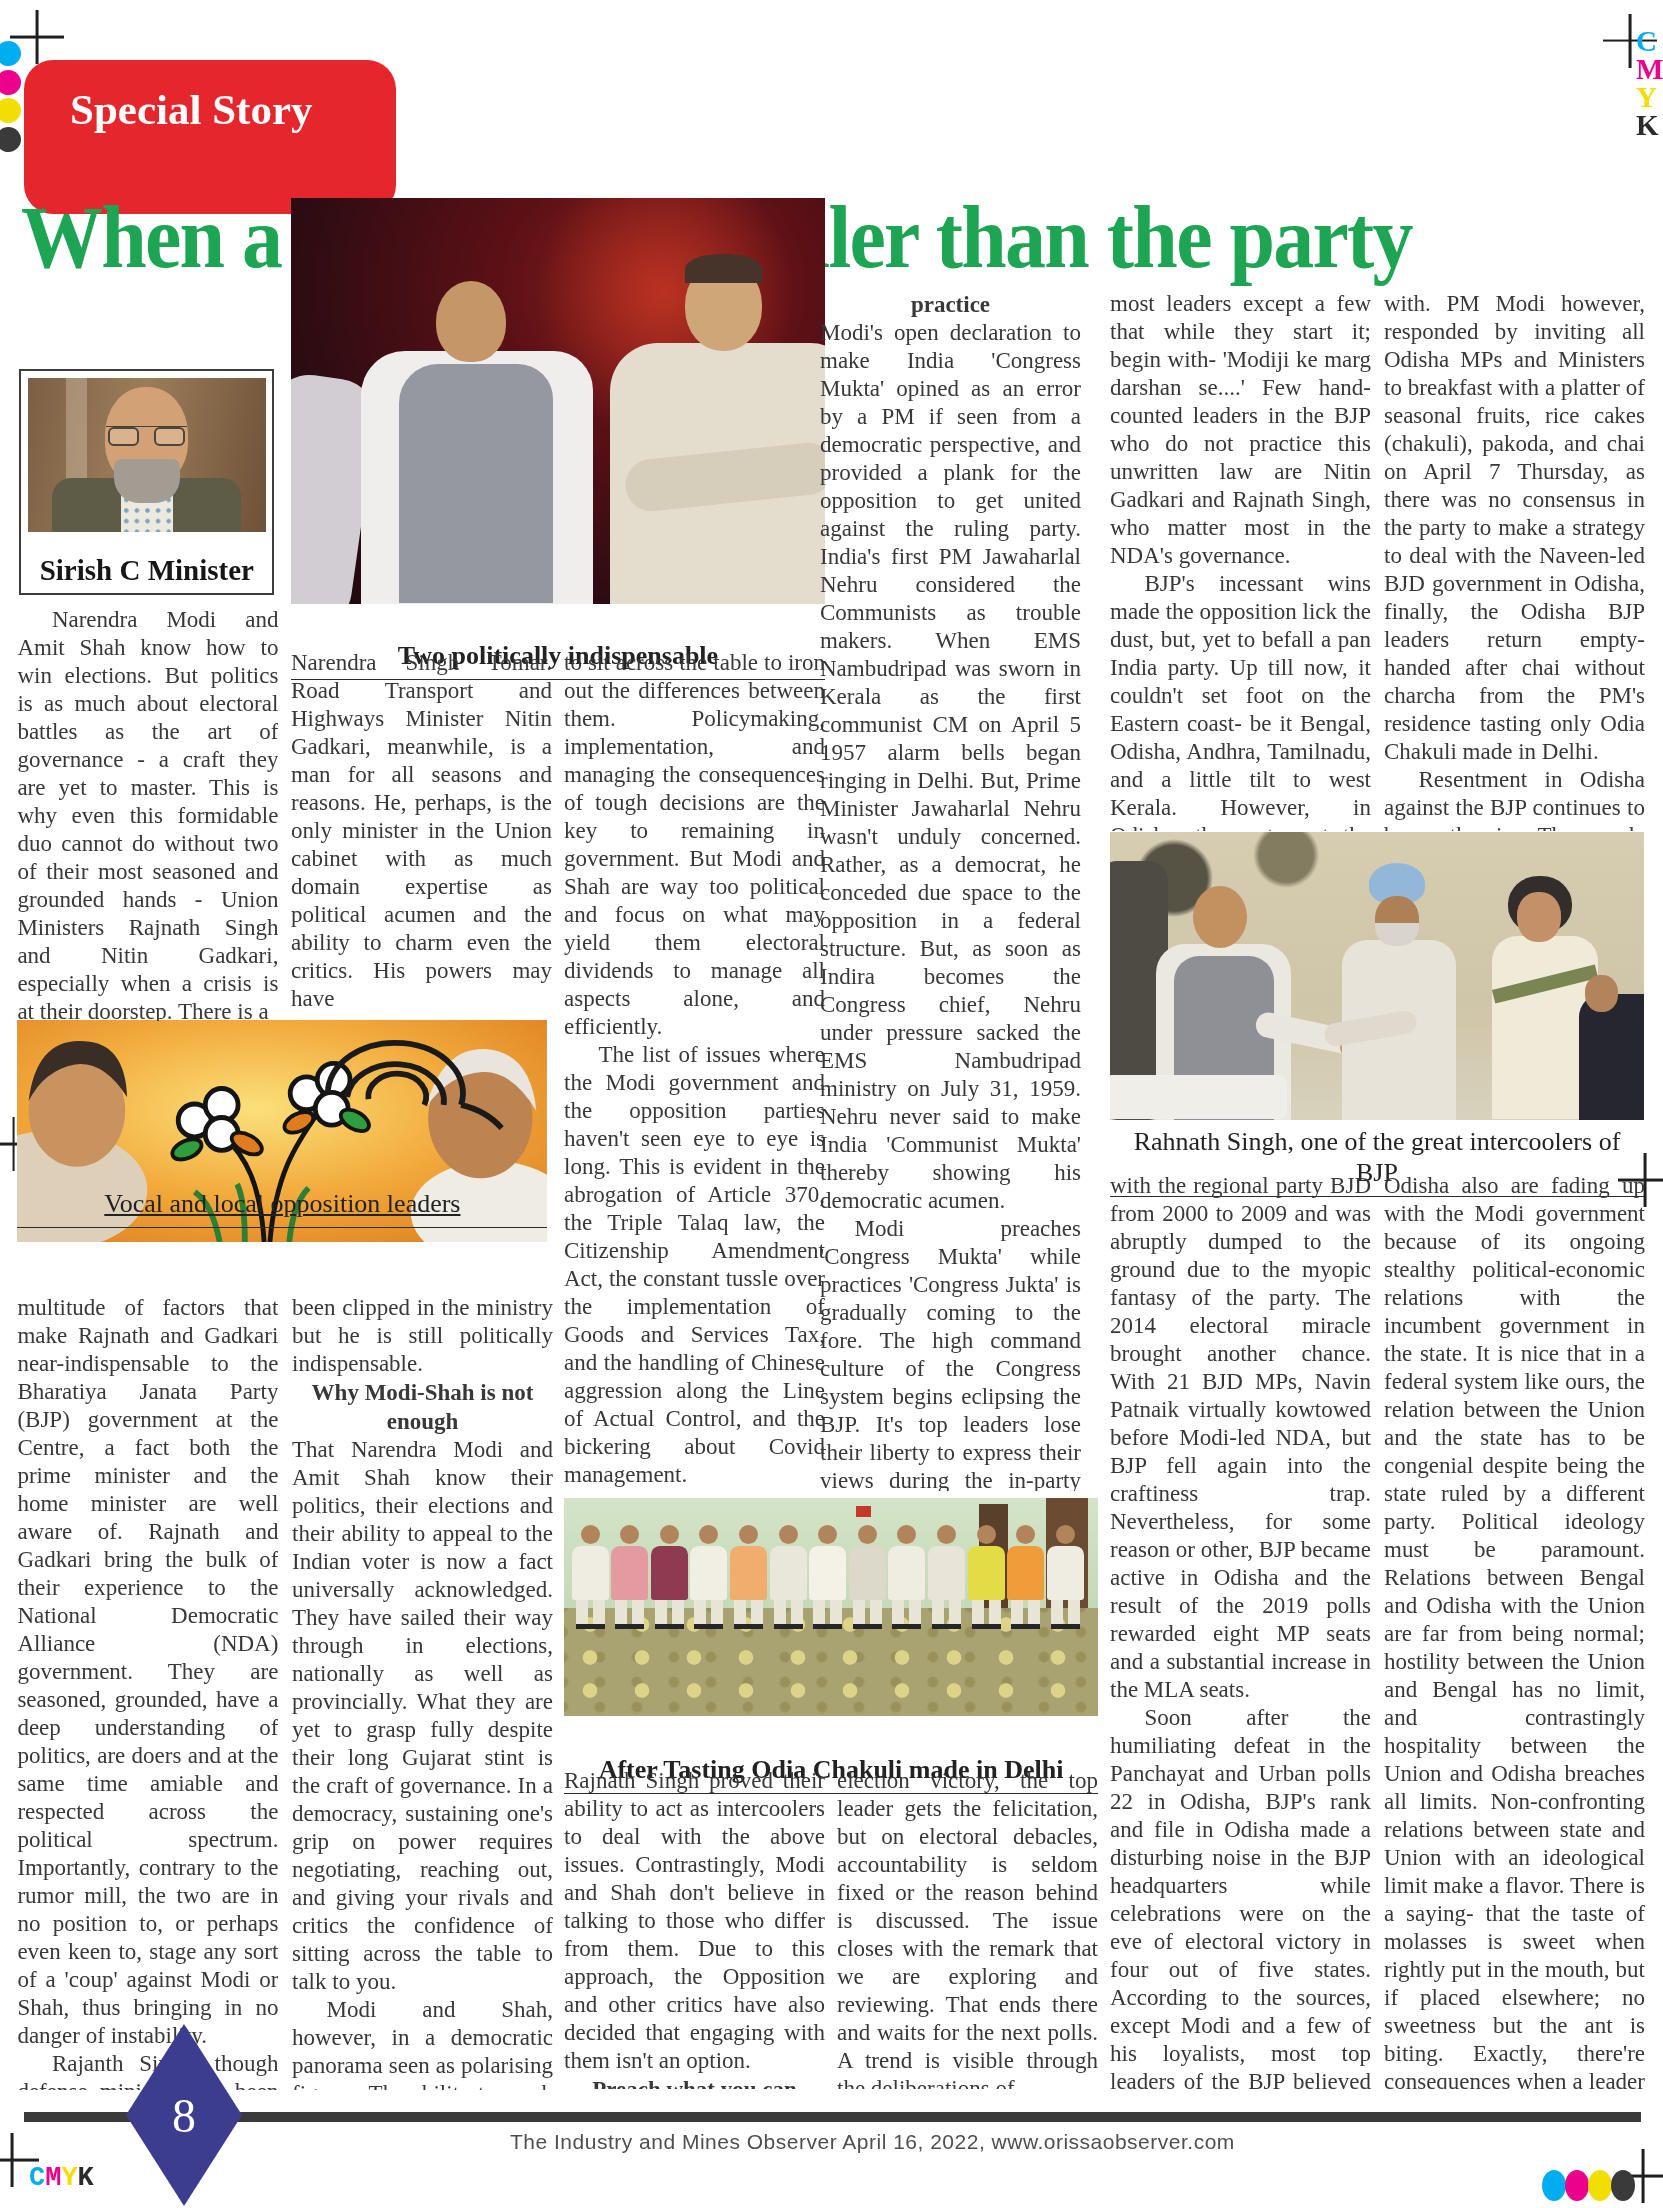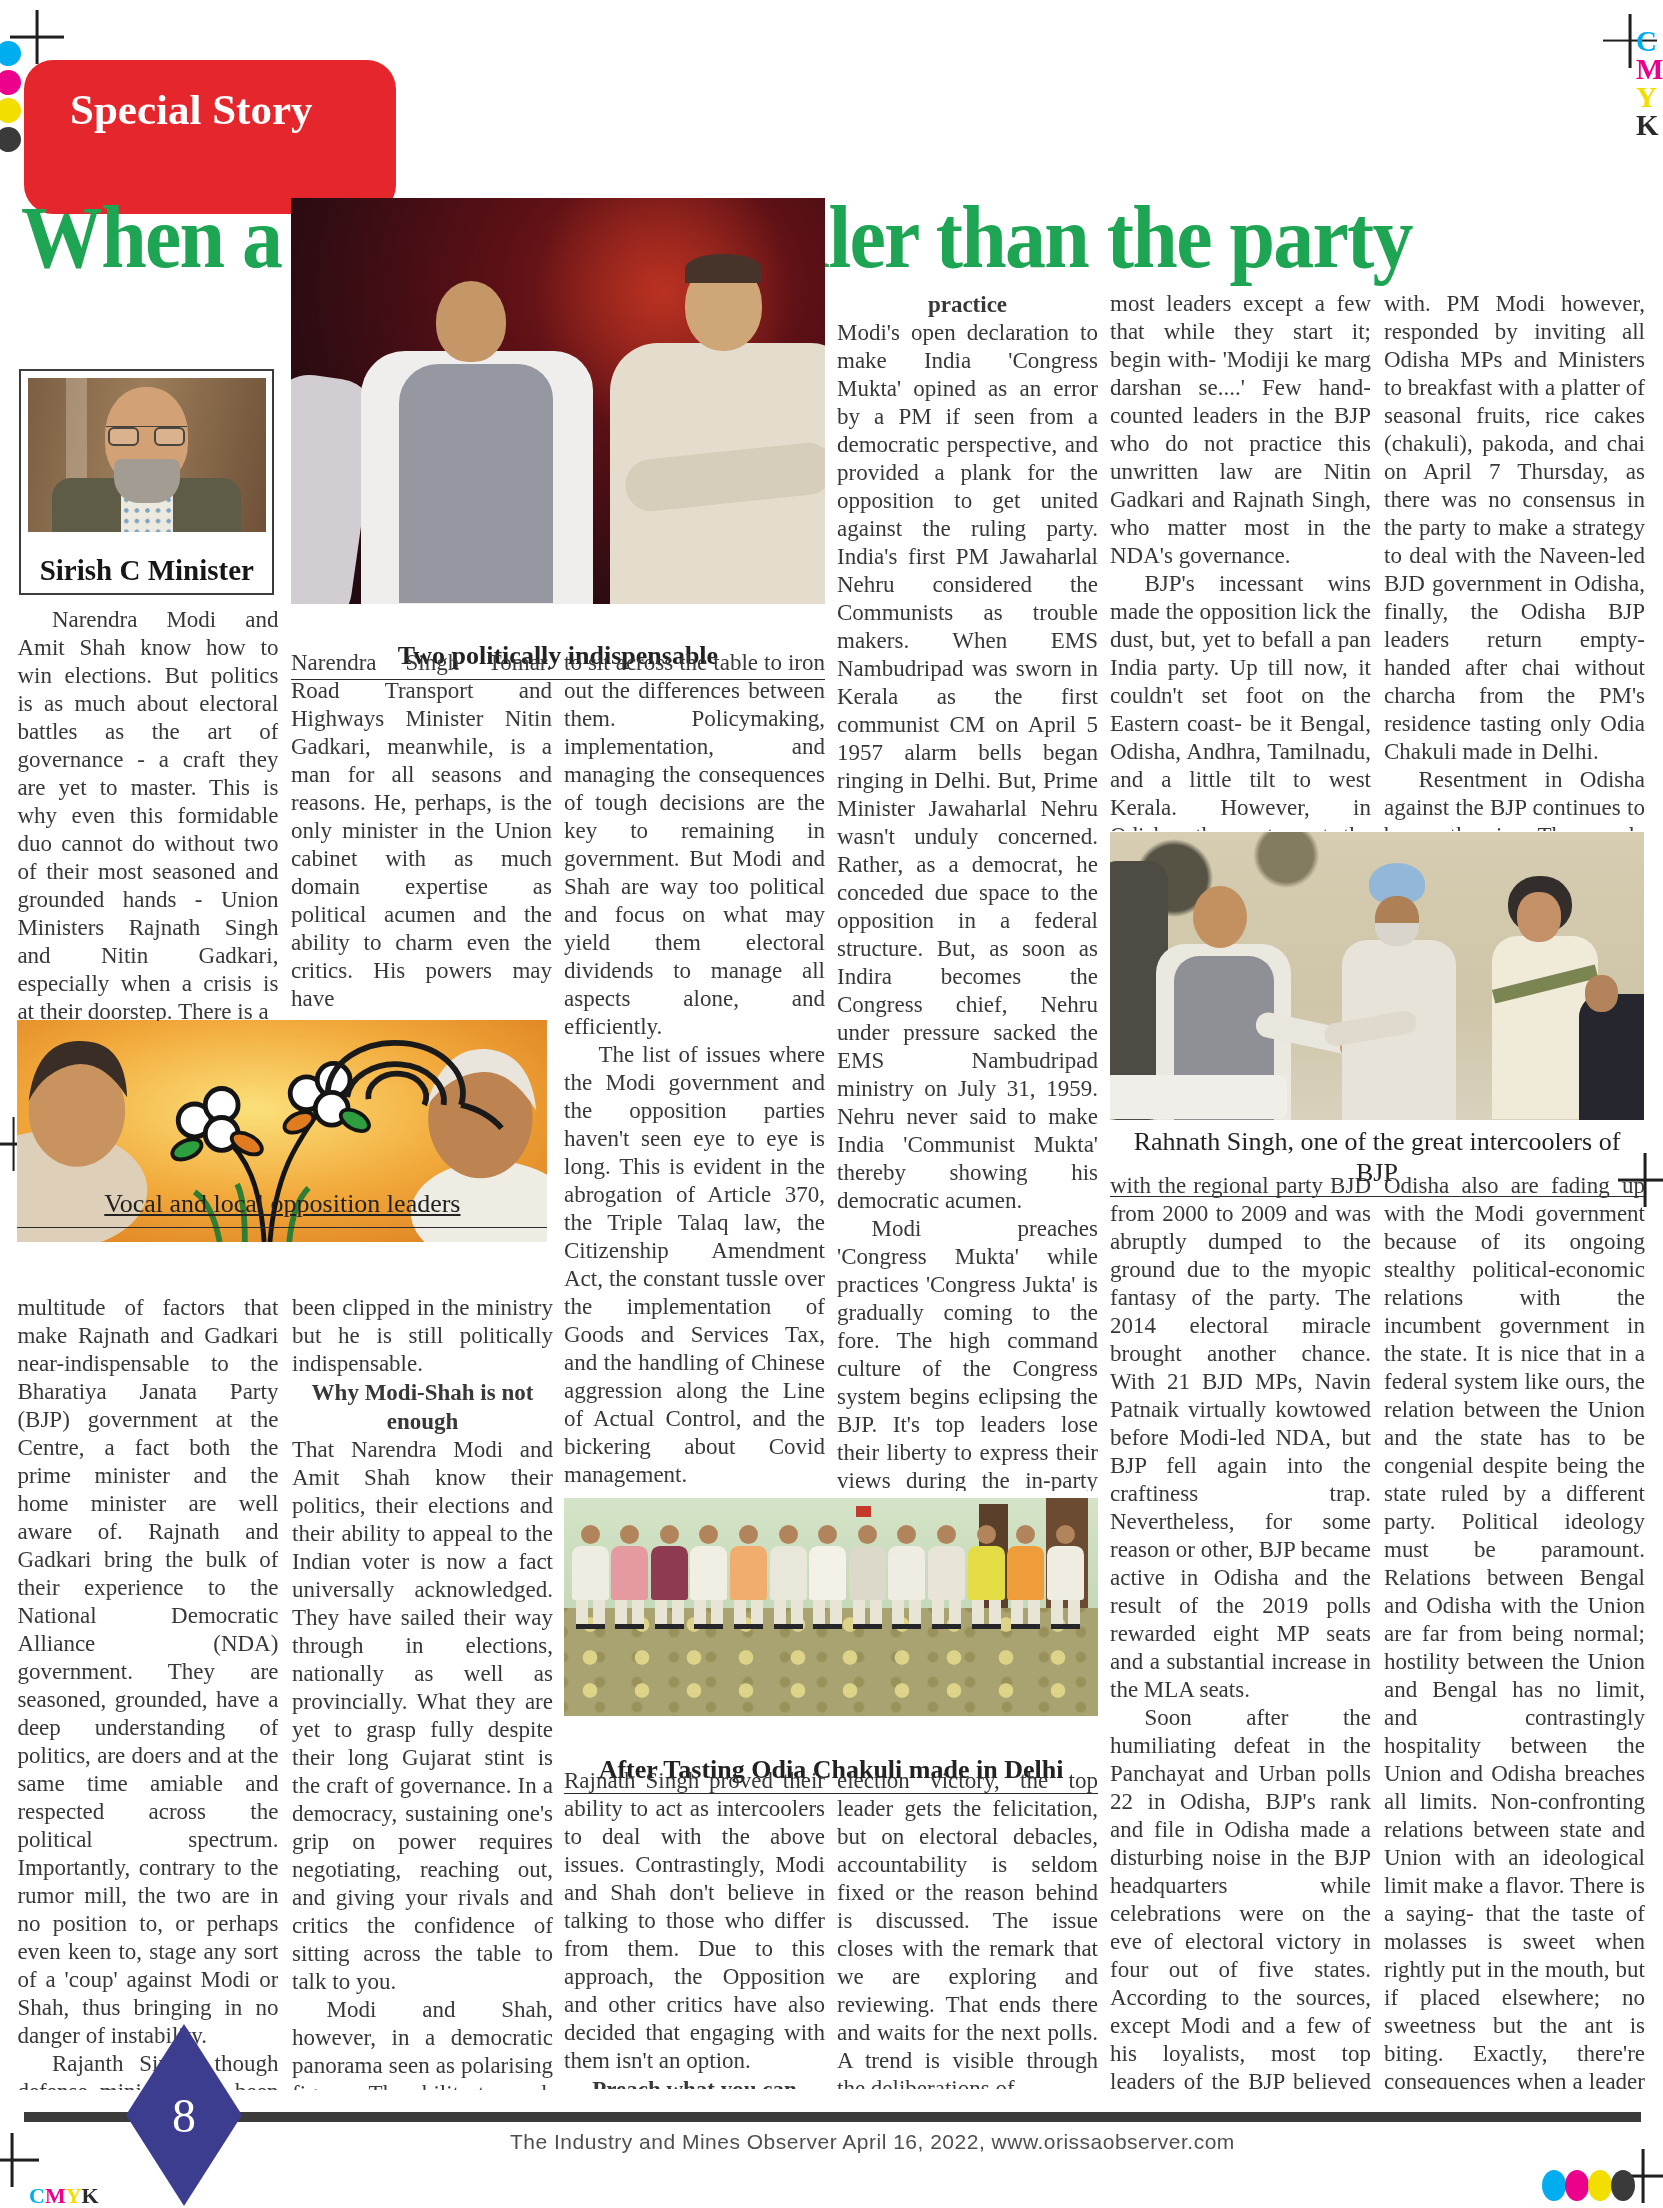--- a/index.html
+++ b/index.html
@@ -8,39 +8,39 @@
         font-family:"Liberation Serif", serif;color:#363636;}
 
   
   .reg{position:absolute;width:54px;height:54px;}
   .reg::before{content:"";position:absolute;left:50%;top:0;width:2.9px;height:100%;background:#1f1f1f;transform:translateX(-50%);}
   .reg::after{content:"";position:absolute;top:50%;left:0;height:2.9px;width:100%;background:#1f1f1f;transform:translateY(-50%);}
   .dot{position:absolute;width:25px;height:25px;border-radius:50%;}
   .odot{position:absolute;width:24px;height:31px;border-radius:50%;}
   .c-cyan{color:#00AEEF;}.c-mag{color:#EC018C;}.c-yel{color:#F2DE00;}.c-blk{color:#2b2b2b;}
   .corner-letters{position:absolute;left:1636px;top:27px;font-weight:bold;font-size:29px;line-height:28px;font-family:"Liberation Serif",serif;}
-  .cmyk-word{position:absolute;left:29px;top:2163px;font-weight:bold;font-size:22px;letter-spacing:0px;font-family:Liberation Serif, serif;margin-top:20px;}
+  .cmyk-word{position:absolute;left:29px;top:2163px;font-weight:bold;font-size:27px;letter-spacing:0px;font-family:Liberation Mono, monospace;}
 
   
   .badge{position:absolute;left:24px;top:32px;width:372px;height:154px;background:#E5262C;border-radius:29px;margin-top:28px;}
   .badge-label{position:absolute;left:46px;top:25px;color:#fff;font-weight:bold;font-size:43px;font-family:"Liberation Serif",serif;}
   .headline{position:absolute;left:21px;top:189px;width:1632px;font-weight:bold;font-size:89px;line-height:1.1;
             color:#1EA553;letter-spacing:-1.9px;white-space:nowrap;transform:scaleX(.92);transform-origin:left top;}
 
   
   .col{position:absolute;width:261px;font-size:23px;line-height:28px;text-align:justify;overflow:hidden;color:#383838;}
   .col p{margin:0;text-indent:1.5em;}
   .col p:first-child{text-indent:0;}
   .col.indent-first p:first-child{text-indent:1.5em;}
   .col-h{font-weight:bold;text-align:center;text-indent:0;line-height:29px;}
 
   .c1t{left:17.4px;top:606px;height:415px;}
   .c2t{left:291px;top:649px;height:367px;}
   .c3t{left:564px;top:649px;height:842px;}
-  .c4 {left:837px;top:290px;height:1201px;}
+  .c4 {left:820px;top:290px;height:1201px;}
   .c5t{left:1110px;top:290px;height:541px;}
   .c6t{left:1384px;top:290px;height:541px;}
   .c5b{left:1110px;top:1172px;height:917px;}
   .c6b{left:1384px;top:1172px;height:917px;}
   .c1b{left:17.4px;top:1294px;height:796px;}
   .c2b{left:292px;top:1294px;height:796px;}
   .c3b{left:564px;top:1767px;height:322px;}
   .c4b{left:837px;top:1767px;height:322px;}
 
   

